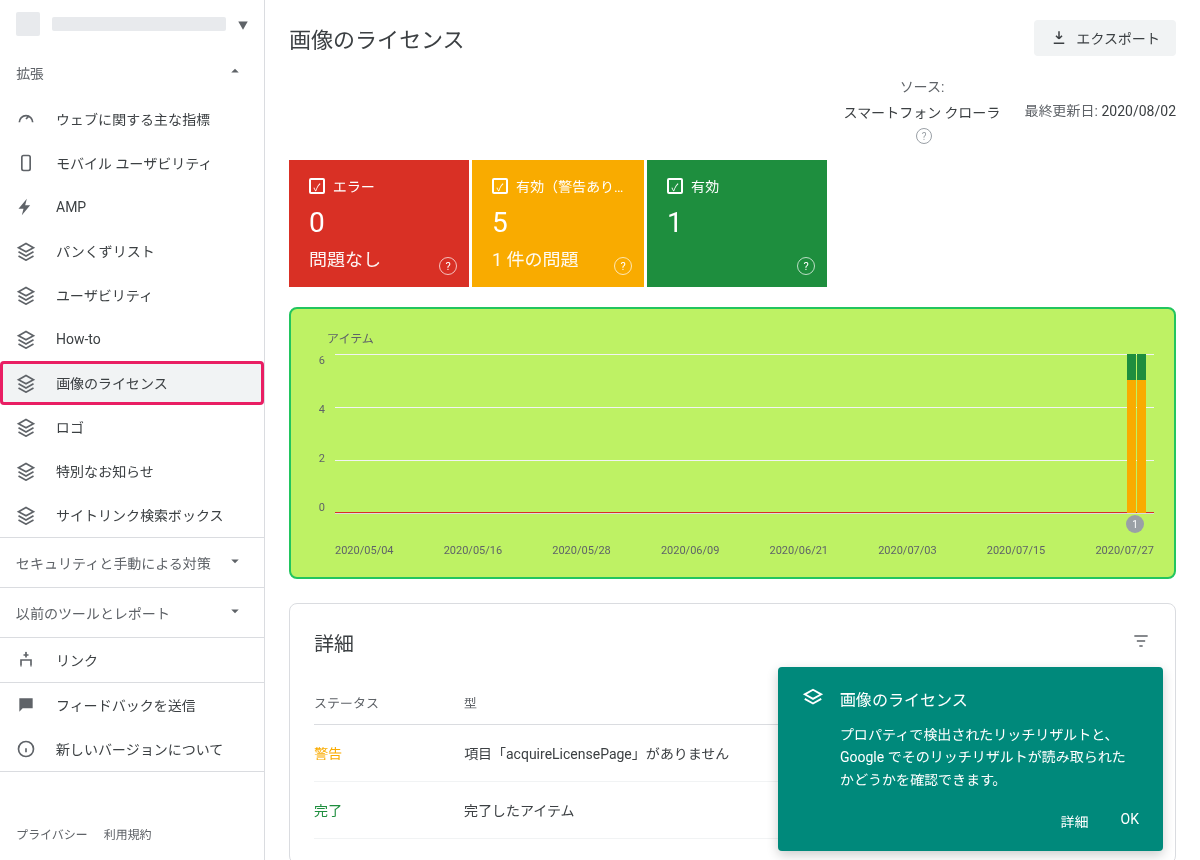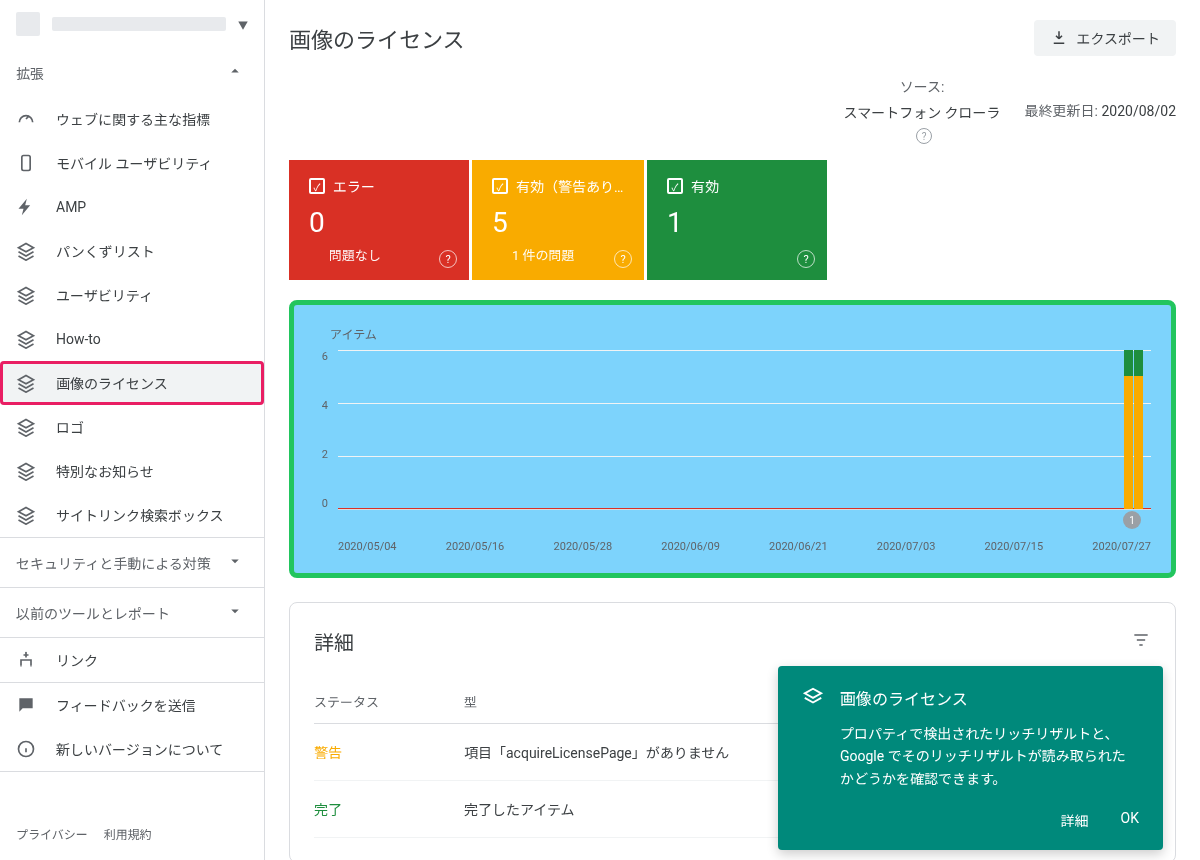--- a/index.html
+++ b/index.html
@@ -32,23 +32,23 @@
 .content-area { padding: 0 24px 24px; }
 .status-cards { display: flex; gap: 3px; margin-bottom: 20px; }
 .status-card { flex: 0 0 180px; padding: 16px 20px; color: #fff; position: relative; cursor: pointer; }
 .status-card.error { background: #d93025; }
 .status-card.warning { background: #f9ab00; flex: 0 0 172px; }
 .status-card.valid { background: #1e8e3e; }
 .card-header { display: flex; align-items: center; gap: 8px; font-size: 14px; margin-bottom: 10px; }
 .checkbox-icon { width: 16px; height: 16px; border: 2px solid #fff; border-radius: 2px; display: inline-flex; align-items: center; justify-content: center; }
 .checkbox-icon::after { content: "✓"; font-size: 10px; color: #fff; }
 .card-value { font-size: 28px; font-weight: 400; margin-bottom: 6px; }
-.card-sub { font-size: 13px; opacity: 0.95; margin-left: 20px; }
+.card-sub { font-size: 18px; opacity: 0.95; }
 .card-help { position: absolute; bottom: 12px; right: 12px; width: 18px; height: 18px; border: 1.5px solid rgba(255,255,255,0.7); border-radius: 50%; display: flex; align-items: center; justify-content: center; font-size: 11px; }
-.chart-card { background: #7dd3fc; border: 5px solid #22c55e; border-radius: 8px; padding: 20px; margin-bottom: 24px; }
+.chart-card { background: #bef264; border: 2px solid #22c55e; border-radius: 8px; padding: 20px; margin-bottom: 24px; }
 .chart-ylabel { font-size: 12px; color: #5f6368; margin-bottom: 8px; margin-left: 16px; }
 .chart-area { display: flex; }
 .y-axis { display: flex; flex-direction: column; justify-content: space-between; height: 160px; font-size: 11px; color: #5f6368; text-align: right; padding-right: 10px; width: 24px; }
 .plot { flex: 1; height: 160px; position: relative; border-bottom: 1px solid #dadce0; }
 .gridline { position: absolute; left: 0; right: 0; border-top: 1px solid #f1f3f4; }
 .baseline { position: absolute; bottom: 0; left: 0; right: 0; border-top: 1px solid #d93025; }
 .bar-group { position: absolute; bottom: 0; right: 8px; display: flex; gap: 1px; align-items: flex-end; }
 .bar { width: 9px; }
 .bar.w { background: #f9ab00; }
 .bar.v { background: #1e8e3e; }

